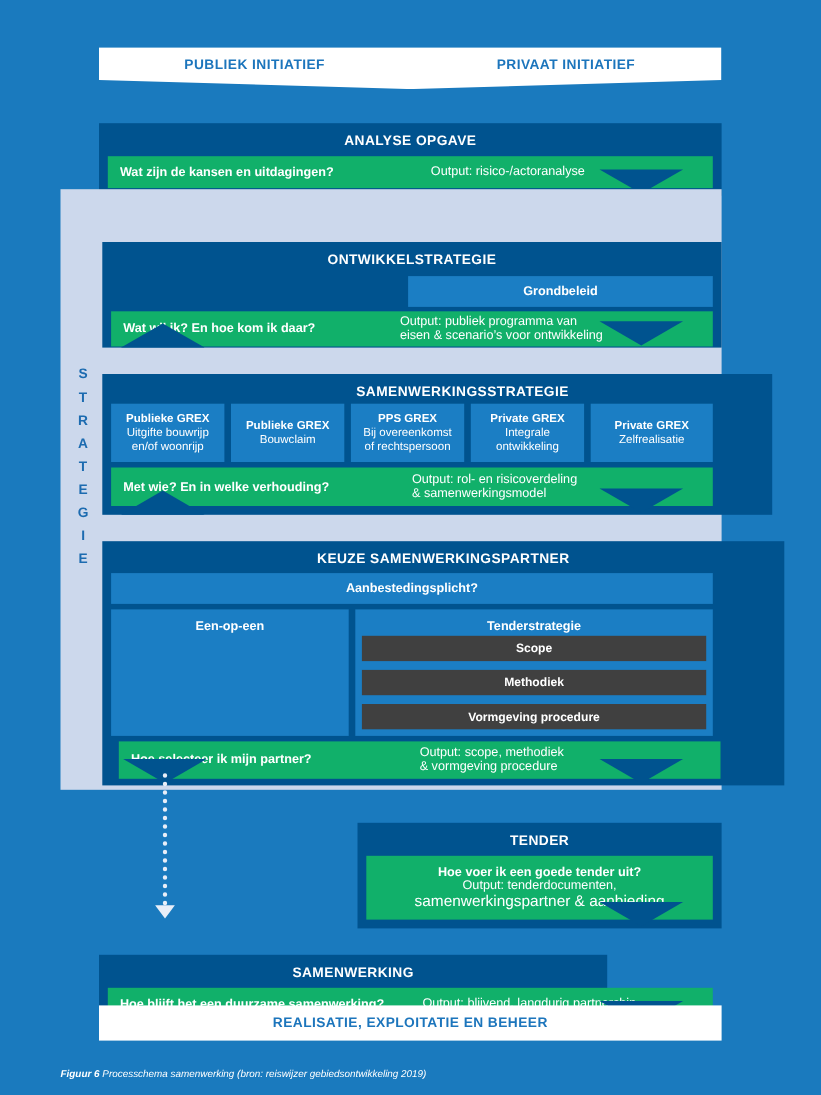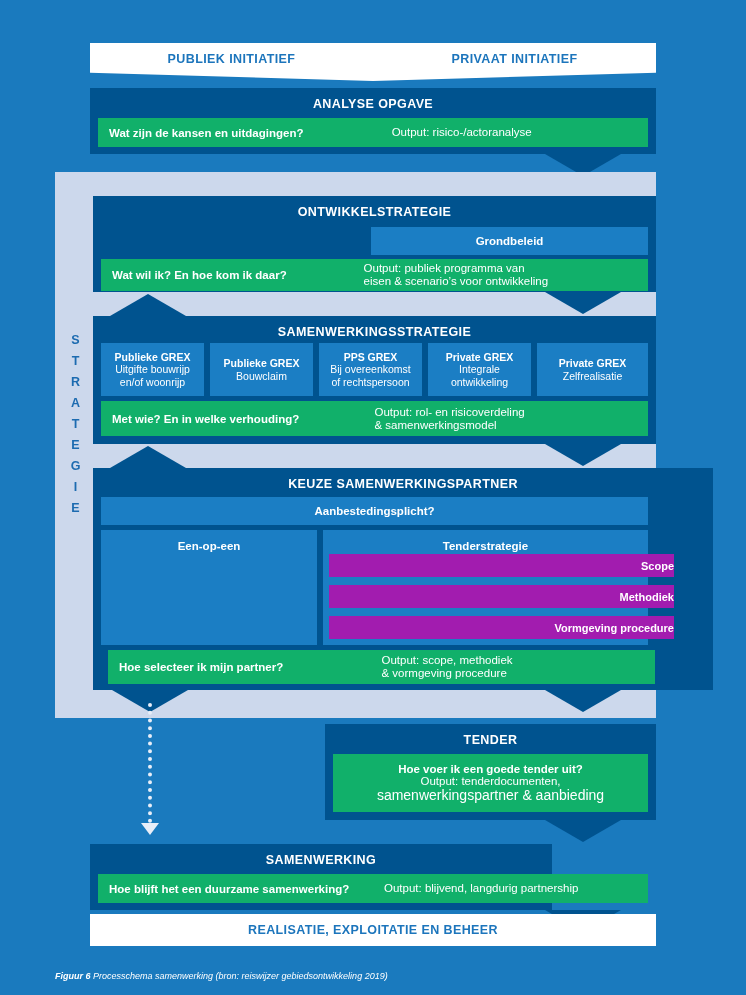--- a/index.html
+++ b/index.html
@@ -21,20 +21,21 @@
   }
   .top-banner .cell{
     flex:1;text-align:center;color:#1c75bc;font-weight:bold;
     font-size:12.5px;letter-spacing:.4px;padding-top:9px;
   }
 
   
   .card{
     background:#00538f;
     position:absolute;
+    margin-top:24px;
   }
   .card-title{
     color:#ffffff;font-weight:bold;font-size:12.5px;letter-spacing:.4px;
     text-align:center;padding:9px 0 8px 0;
   }
   
   .green{
     background:#11b06a;
     display:flex;align-items:center;
     color:#fff;
@@ -47,22 +48,22 @@
     width:50%;font-size:11.5px;line-height:13px;
     box-sizing:border-box;padding-right:6px;
   }
   
   .mid{
     background:#1b7ec4;color:#fff;text-align:center;
     font-weight:bold;font-size:11.5px;
     display:flex;align-items:center;justify-content:center;
   }
   .lightbar{
-    background:#a21caf;color:#fff;text-align:center;font-weight:bold;
-    font-size:11px;display:flex;align-items:center;justify-content:flex-end;padding-left:32px;
+    background:#404040;color:#fff;text-align:center;font-weight:bold;
+    font-size:11px;display:flex;align-items:center;justify-content:center;
   }
 
   
   .arrow-down{
     position:absolute;width:0;height:0;
     border-left:38px solid transparent;
     border-right:38px solid transparent;
     border-top:22px solid #00538f;
   }
   .arrow-up{
@@ -160,21 +161,21 @@
     <div class="q" style="width:48%;">Wat wil ik? En hoe kom ik daar?</div>
     <div class="o" style="width:52%;">
       <div>Output: publiek programma van</div>
       <div>eisen &amp; scenario’s voor ontwikkeling</div>
     </div>
   </div>
 </div>
 <div class="arrow-down" style="left:545px;top:292px;"></div>
 <div class="arrow-up" style="left:110px;top:294px;"></div>
 
-<div class="card" style="left:93px;top:316px;width:563px;height:128px;">
+<div class="card" style="left:93px;top:316px;width:563px;height:128px;padding-left:46px;">
   <div class="card-title">SAMENWERKINGSSTRATEGIE</div>
 
   <div class="grex" style="position:absolute;left:8px;top:27px;width:103px;height:53px;">
     <div class="l1">Publieke GREX</div>
     <div>Uitgifte bouwrijp</div>
     <div>en/of woonrijp</div>
   </div>
   <div class="grex" style="position:absolute;left:117px;top:27px;width:103px;height:53px;">
     <div class="l1">Publieke GREX</div>
     <div>Bouwclaim</div>

